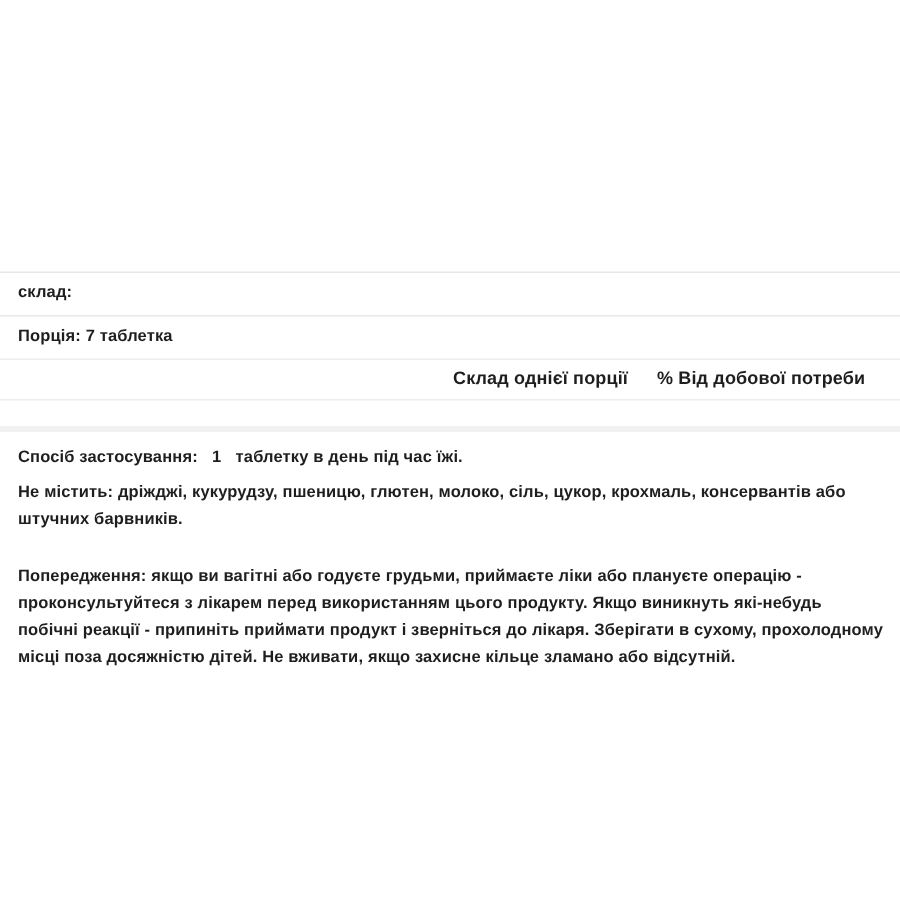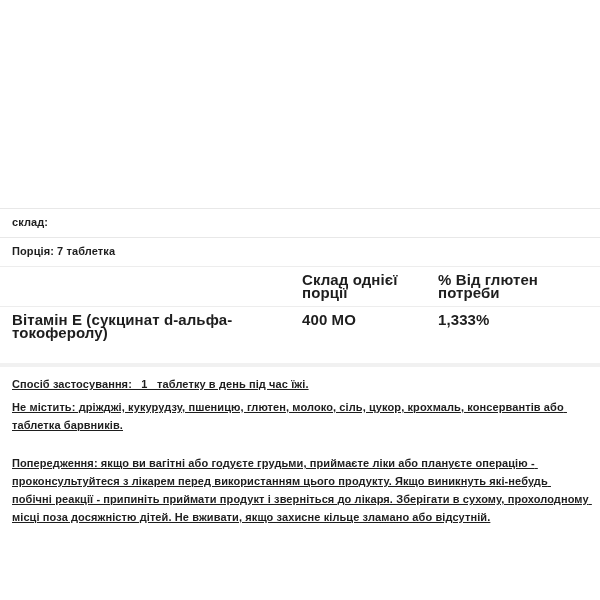--- a/index.html
+++ b/index.html
@@ -7,46 +7,45 @@
     width: 600px; height: 600px;
     background: #ffffff;
     font-family: "Liberation Sans", "DejaVu Sans", sans-serif;
     overflow: hidden;
   }
   .sheet {
     position: relative;
     width: 600px; height: 600px;
     color: #1e1e1e;
   }
-  .content { position: absolute; top: 208px; left: 0; right: 0; }
+  .content { position: absolute; top: 181px; left: 0; right: 0; }
   .hr { height: 1px; background: #e8e8e8; width: 100%; }
   .hr.light { background: #ededed; }
   .hr.thick { height: 4px; background: #f1f1f1; }
   .row {
     padding: 7px 12px 8px 12px;
     font-size: 11px; font-weight: 700; line-height: 13px;
     letter-spacing: 0.1px;
   }
   .grid {
     display: grid;
     grid-template-columns: 290px 136px auto;
     padding: 6px 10px 7px 12px;
-    font-size: 15px; font-weight: 700; line-height: 13px;
+    font-size: 12px; font-weight: 700; line-height: 13px;
     letter-spacing: 0.1px;
     align-items: start;
   }
   .grid .cell { padding-right: 8px; }
   .paras { padding: 8px 10px 0 12px; }
   .paras p {
     font-size: 11px; font-weight: 700;
     line-height: 18px;
     letter-spacing: 0.1px;
     margin-bottom: 5px;
     white-space: pre-wrap;
-    text-decoration: underline;
   }
   .paras p.warning { margin-top: 20px; }
 </style>
 </head>
 <body>
 
 <div class="sheet">
   <div class="content">
 
     <div class="hr"></div>
@@ -59,35 +58,30 @@
 
     <div class="row">
       <span>Порція: 7 таблетка</span>
     </div>
 
     <div class="hr light"></div>
 
     <div class="grid">
       <span class="cell"></span>
       <span class="cell">Склад однієї порції</span>
-      <span class="cell">% Від глютен потреби</span>
+      <span class="cell">% Від добової потреби</span>
     </div>
 
     <div class="hr light"></div>
 
-    <div class="grid">
-      <span class="cell">Вітамін E (сукцинат d-альфа-токоферолу)</span>
-      <span class="cell">400 МО</span>
-      <span class="cell">1,333%</span>
-    </div>
 
     <div style="height:17px"></div>
 
     <div class="hr thick"></div>
 
     <div class="paras">
       <p>Спосіб застосування:   1   таблетку в день під час їжі.</p>
-      <p>Не містить: дріжджі, кукурудзу, пшеницю, глютен, молоко, сіль, цукор, крохмаль, консервантів або таблетка барвників.</p>
+      <p>Не містить: дріжджі, кукурудзу, пшеницю, глютен, молоко, сіль, цукор, крохмаль, консервантів або штучних барвників.</p>
       <p class="warning">Попередження: якщо ви вагітні або годуєте грудьми, приймаєте ліки або плануєте операцію - проконсультуйтеся з лікарем перед використанням цього продукту. Якщо виникнуть які-небудь побічні реакції - припиніть приймати продукт і зверніться до лікаря. Зберігати в сухому, прохолодному місці поза досяжністю дітей. Не вживати, якщо захисне кільце зламано або відсутній.</p>
     </div>
 
   </div>
 </div>
 
 </body></html>

